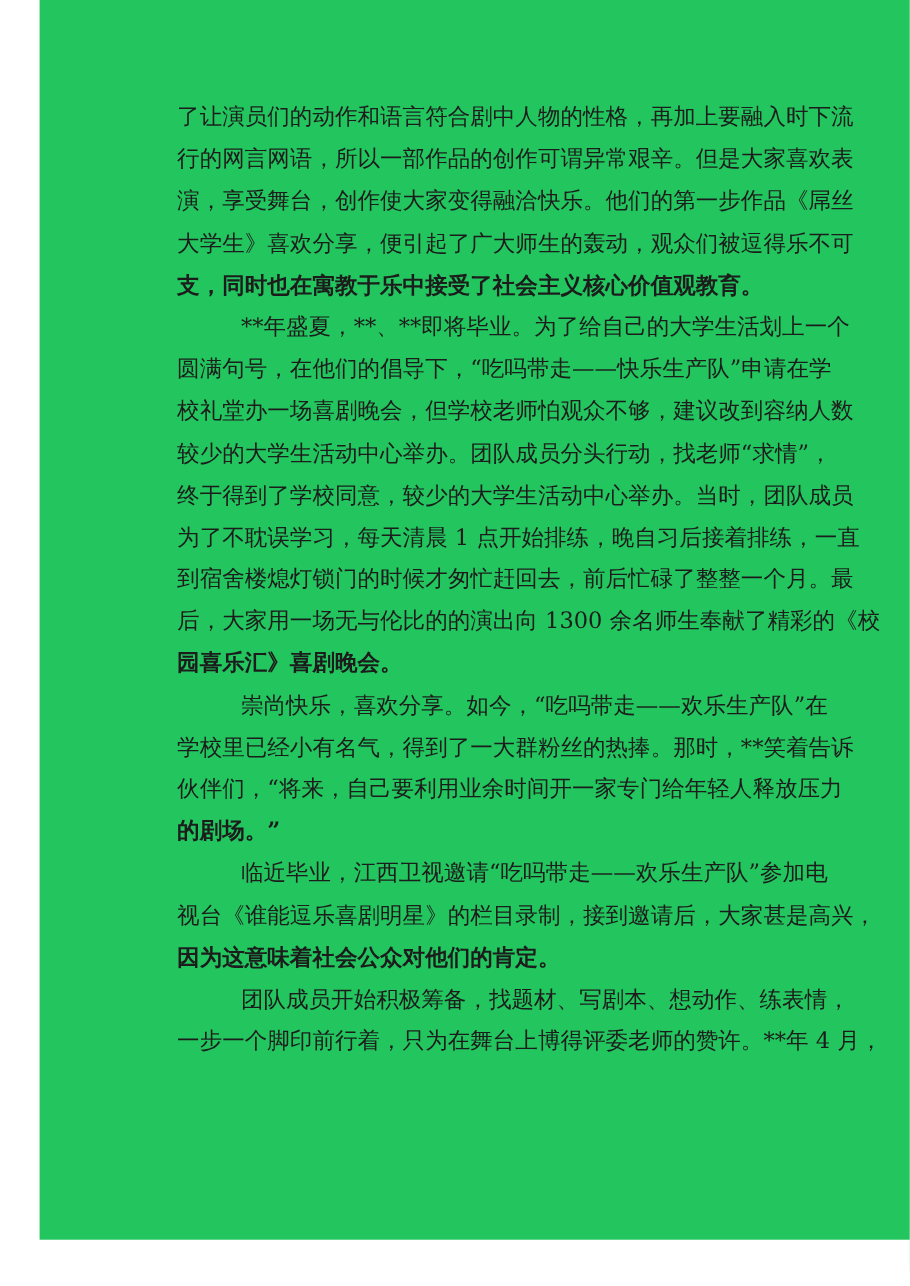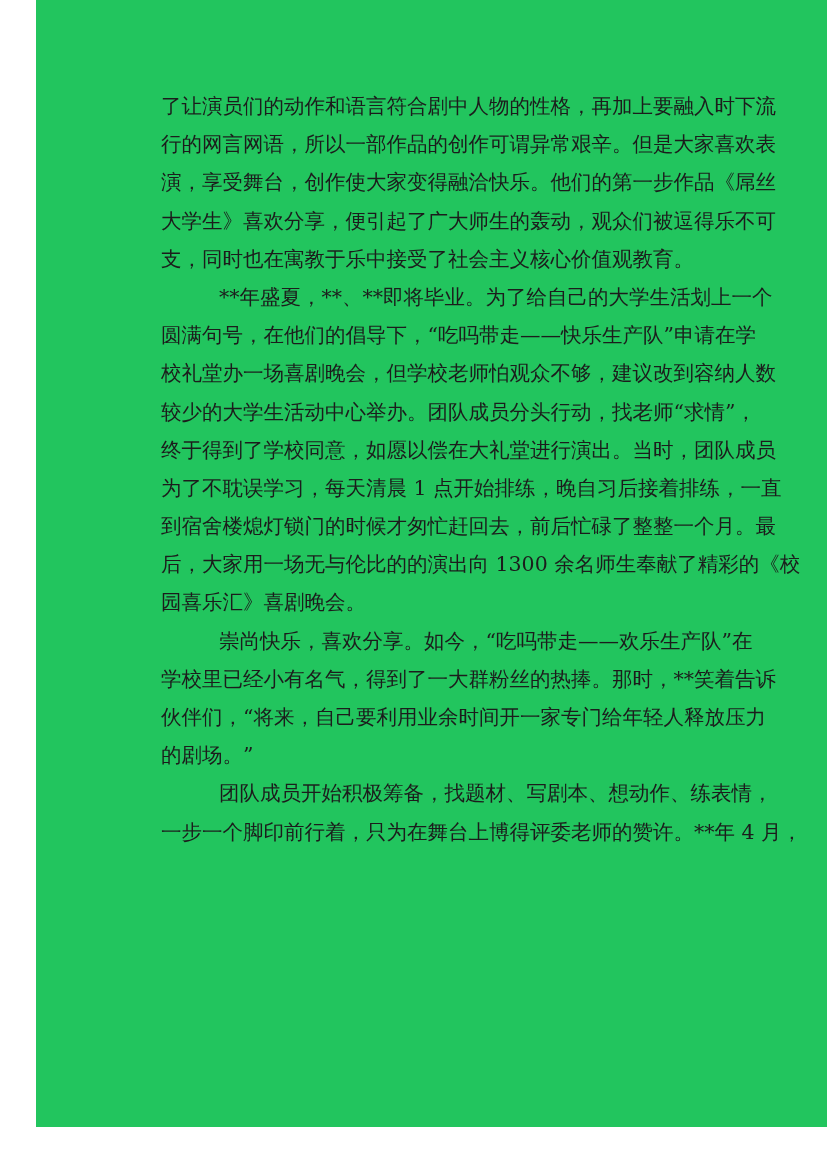--- a/index.html
+++ b/index.html
@@ -37,20 +37,21 @@
     .line {
       display: block;
       height: 38.2px;
       white-space: nowrap;
       overflow: visible;
       text-align-last: justify;
       text-align: justify;
     }
     .line.last {
       text-align-last: left;
+      font-weight: bold;
     }
     .line.indent {
       padding-left: 58px;
     }
   </style>
 </head>
 <body>
 
 <div class="page">
   <div class="body-text">
@@ -61,35 +62,40 @@
       <span class="line">演，享受舞台，创作使大家变得融洽快乐。他们的第一步作品《屌丝</span>
       <span class="line">大学生》喜欢分享，便引起了广大师生的轰动，观众们被逗得乐不可</span>
       <span class="line last">支，同时也在寓教于乐中接受了社会主义核心价值观教育。</span>
     </div>
 
     <div>
       <span class="line indent">**年盛夏，**、**即将毕业。为了给自己的大学生活划上一个</span>
       <span class="line">圆满句号，在他们的倡导下，“吃吗带走——快乐生产队”申请在学</span>
       <span class="line">校礼堂办一场喜剧晚会，但学校老师怕观众不够，建议改到容纳人数</span>
       <span class="line">较少的大学生活动中心举办。团队成员分头行动，找老师“求情”，</span>
-      <span class="line">终于得到了学校同意，如愿以偿在大礼堂进行演出。当时，团队成员</span>
+      <span class="line">终于得到了学校同意，较少的大学生活动中心举办。当时，团队成员</span>
       <span class="line">为了不耽误学习，每天清晨 1 点开始排练，晚自习后接着排练，一直</span>
       <span class="line">到宿舍楼熄灯锁门的时候才匆忙赶回去，前后忙碌了整整一个月。最</span>
       <span class="line">后，大家用一场无与伦比的的演出向 1300 余名师生奉献了精彩的《校</span>
       <span class="line last">园喜乐汇》喜剧晚会。</span>
     </div>
 
     <div>
       <span class="line indent">崇尚快乐，喜欢分享。如今，“吃吗带走——欢乐生产队”在</span>
       <span class="line">学校里已经小有名气，得到了一大群粉丝的热捧。那时，**笑着告诉</span>
       <span class="line">伙伴们，“将来，自己要利用业余时间开一家专门给年轻人释放压力</span>
       <span class="line last">的剧场。”</span>
     </div>
 
 
+    <div>
+      <span class="line indent">临近毕业，江西卫视邀请“吃吗带走——欢乐生产队”参加电</span>
+      <span class="line">视台《谁能逗乐喜剧明星》的栏目录制，接到邀请后，大家甚是高兴，</span>
+      <span class="line last">因为这意味着社会公众对他们的肯定。</span>
+    </div>
 
     <div>
       <span class="line indent">团队成员开始积极筹备，找题材、写剧本、想动作、练表情，</span>
       <span class="line">一步一个脚印前行着，只为在舞台上博得评委老师的赞许。**年 4 月，</span>
     </div>
 
   </div>
 </div>
 
 </body></html>

